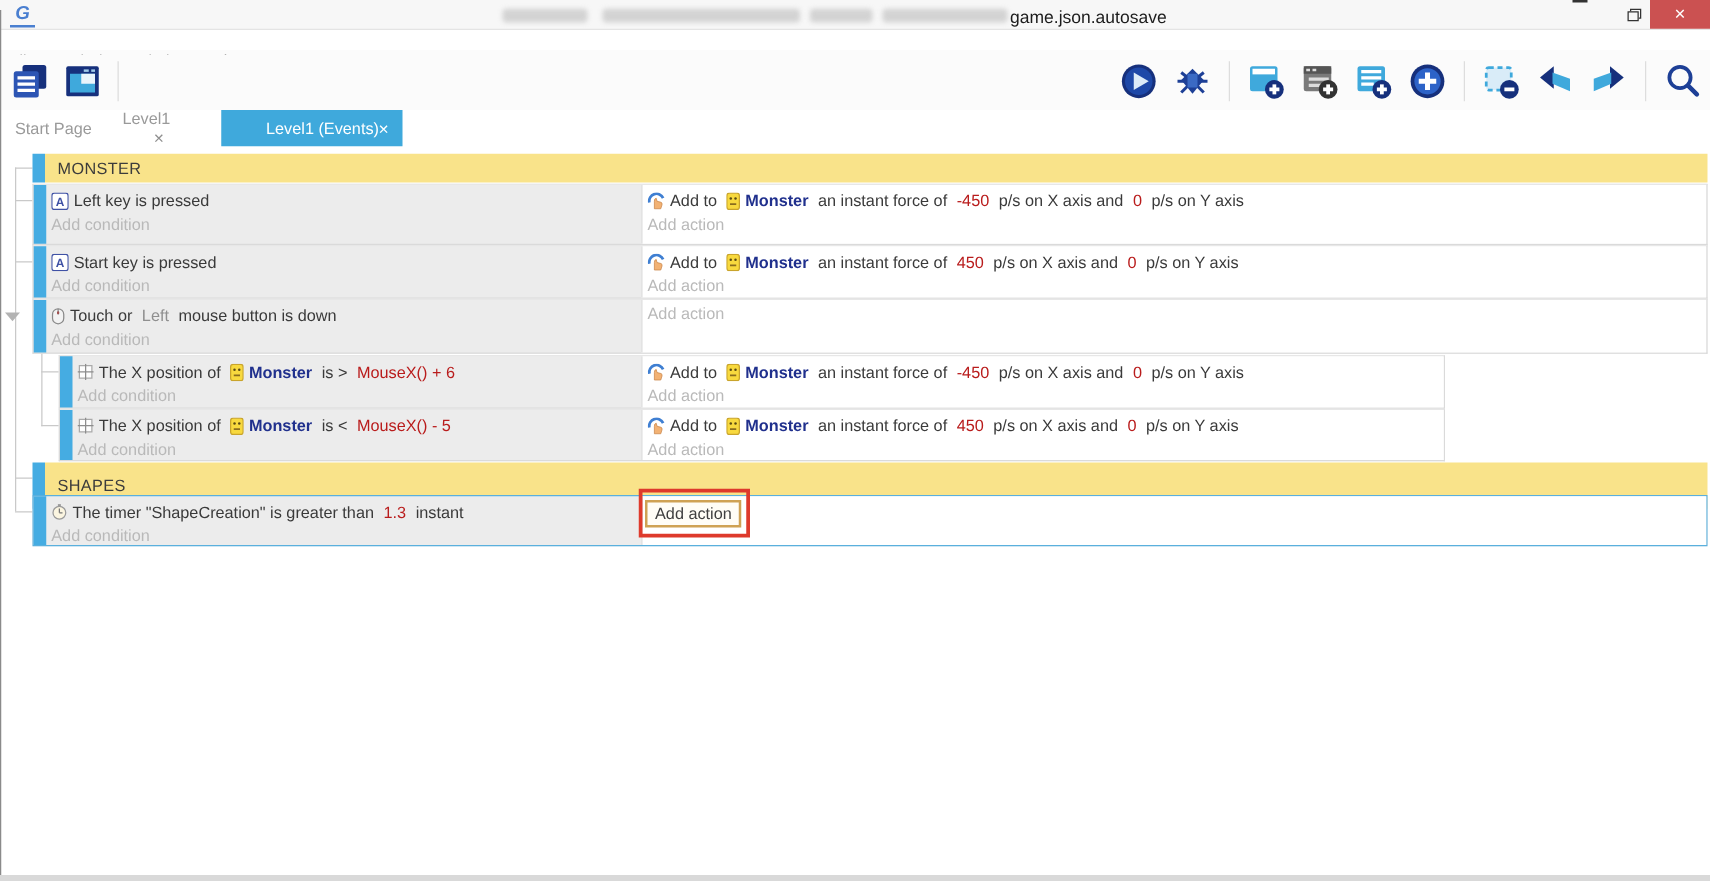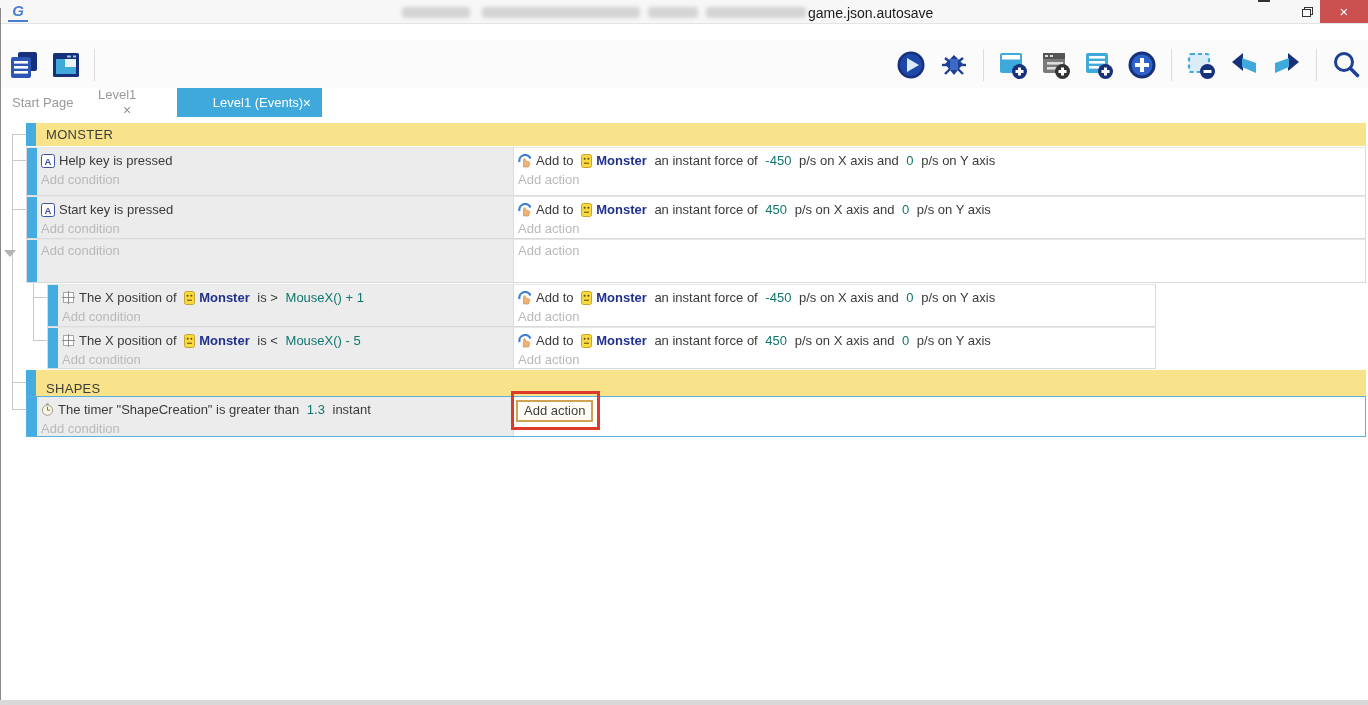--- a/index.html
+++ b/index.html
@@ -63,21 +63,21 @@
   .act-cell { position:absolute; left:486px; right:0; top:0; bottom:0;
     background:#fff; border-left:1px solid #dcdcdc; }
   .event-row.sub .act-cell { left:465px; }
   .event-row.selected { border:1px solid #5ab0dd; }
 
   .line { display:flex; align-items:center; gap:4px; padding:4px 0 0 4px;
     height:21px; font-size:13px; white-space:pre; }
   .line .ic { display:flex; align-items:center; }
   .plain { color:#3a3a3a; }
   .object { color:#20308d; font-weight:bold; }
-  .expr { color:#0f766e; }
+  .expr { color:#b91c1c; }
   .param { color:#8f8f8f; }
   .placeholder { padding:3px 0 0 4px; font-size:13px; color:#b9b9b9; }
   .placeholder.focused { display:inline-block; margin:3px 0 0 2px; padding:1px 6px 2px;
     border:2px solid #cfa254; background:#fffdf6; color:#3f3f3f; }
 
   .annotation { position:absolute; left:511px; top:391px; width:89px; height:39px;
     border:3px solid #de3a2c; z-index:40; pointer-events:none; }
 
   .left-border { position:absolute; left:0; top:8px; width:1px; height:693px; background:#8a8a8a; }
   .bottom-strip { position:absolute; left:0; top:700px; width:1368px; height:5px; background:#d9d9d9; }
@@ -275,21 +275,21 @@
     </div>
 </div>
 
 <div class="event-row row1">
   <div class="bar"></div>
   <div class="cond-cell">
     <div>
         <div class="line"><span class="ic"><svg width="14" height="14" viewBox="0 0 14 14">
               <rect x="0.5" y="0.5" width="13" height="13" rx="2" fill="#fff" stroke="#3f51a5"></rect>
               <text x="7" y="10.5" font-size="9.5" font-weight="bold" text-anchor="middle" fill="#3f51a5" font-family="Liberation Sans,sans-serif">A</text>
-            </svg></span><span class="plain">Help key is pressed</span></div>
+            </svg></span><span class="plain">Left key is pressed</span></div>
       </div>
     <div class="placeholder">Add condition</div>
   </div>
   <div class="act-cell">
     <div>
         <div class="line"><span class="ic"><svg width="14" height="14" viewBox="0 0 14 14">
               <path d="M1.5 8 A 5.8 5.8 0 0 1 12.5 4.5" fill="none" stroke="#3f7fd2" stroke-width="2.2"></path>
               <path d="M5.5 13 L5.5 7 Q5.5 4.6 7 4.6 L7.6 7 L10.8 7.8 Q12 8.2 11.6 9.8 L10.6 13 Z" fill="#f2b274" stroke="#c9854a" stroke-width="0.6"></path>
             </svg></span><span class="plain">Add to </span><span class="ic"><svg width="11" height="14" viewBox="0 0 11 14">
               <rect x="0.5" y="0.5" width="10" height="13" rx="2" fill="#f8d93e" stroke="#c9a42c"></rect>
@@ -325,20 +325,27 @@
               <rect x="3" y="8.6" width="5" height="1.4" fill="#8a6d1e"></rect>
             </svg></span><span class="object">Monster</span><span class="plain"> an instant force of </span><span class="expr">450</span><span class="plain"> p/s on X axis and </span><span class="expr">0</span><span class="plain"> p/s on Y axis</span></div>
       </div>
     <div class="placeholder">Add action</div>
   </div>
 </div>
 
 <div class="event-row row3">
   <div class="bar"></div>
   <div class="cond-cell">
+    <div>
+        <div class="line"><span class="ic"><svg width="11" height="14" viewBox="0 0 11 14">
+              <rect x="1" y="1" width="9" height="12" rx="4.5" fill="#f2f2f2" stroke="#8a8a8a"></rect>
+              <line x1="5.5" y1="1" x2="5.5" y2="5.5" stroke="#8a8a8a"></line>
+              <rect x="4.6" y="3" width="1.8" height="2.4" rx="0.9" fill="#a05050"></rect>
+            </svg></span><span class="plain">Touch or </span><span class="param">Left</span><span class="plain"> mouse button is down</span></div>
+      </div>
     <div class="placeholder">Add condition</div>
   </div>
   <div class="act-cell">
     <div></div>
     <div class="placeholder">Add action</div>
   </div>
 </div>
 
 <div class="event-row sub row4">
   <div class="bar"></div>
@@ -346,21 +353,21 @@
     <div>
         <div class="line"><span class="ic"><svg width="13" height="13" viewBox="0 0 13 13">
               <rect x="1.5" y="1.5" width="10" height="10" fill="#fdfdfd" stroke="#aaa"></rect>
               <line x1="6.5" y1="0" x2="6.5" y2="13" stroke="#8d8d8d"></line>
               <line x1="0" y1="6.5" x2="13" y2="6.5" stroke="#8d8d8d"></line>
             </svg></span><span class="plain">The X position of </span><span class="ic"><svg width="11" height="14" viewBox="0 0 11 14">
               <rect x="0.5" y="0.5" width="10" height="13" rx="2" fill="#f8d93e" stroke="#c9a42c"></rect>
               <circle cx="3.6" cy="4.8" r="1" fill="#5a4a12"></circle>
               <circle cx="7.4" cy="4.8" r="1" fill="#5a4a12"></circle>
               <rect x="3" y="8.6" width="5" height="1.4" fill="#8a6d1e"></rect>
-            </svg></span><span class="object">Monster</span><span class="plain"> is &gt; </span><span class="expr">MouseX() + 1</span></div>
+            </svg></span><span class="object">Monster</span><span class="plain"> is &gt; </span><span class="expr">MouseX() + 6</span></div>
       </div>
     <div class="placeholder">Add condition</div>
   </div>
   <div class="act-cell">
     <div>
         <div class="line"><span class="ic"><svg width="14" height="14" viewBox="0 0 14 14">
               <path d="M1.5 8 A 5.8 5.8 0 0 1 12.5 4.5" fill="none" stroke="#3f7fd2" stroke-width="2.2"></path>
               <path d="M5.5 13 L5.5 7 Q5.5 4.6 7 4.6 L7.6 7 L10.8 7.8 Q12 8.2 11.6 9.8 L10.6 13 Z" fill="#f2b274" stroke="#c9854a" stroke-width="0.6"></path>
             </svg></span><span class="plain">Add to </span><span class="ic"><svg width="11" height="14" viewBox="0 0 11 14">
               <rect x="0.5" y="0.5" width="10" height="13" rx="2" fill="#f8d93e" stroke="#c9a42c"></rect>

